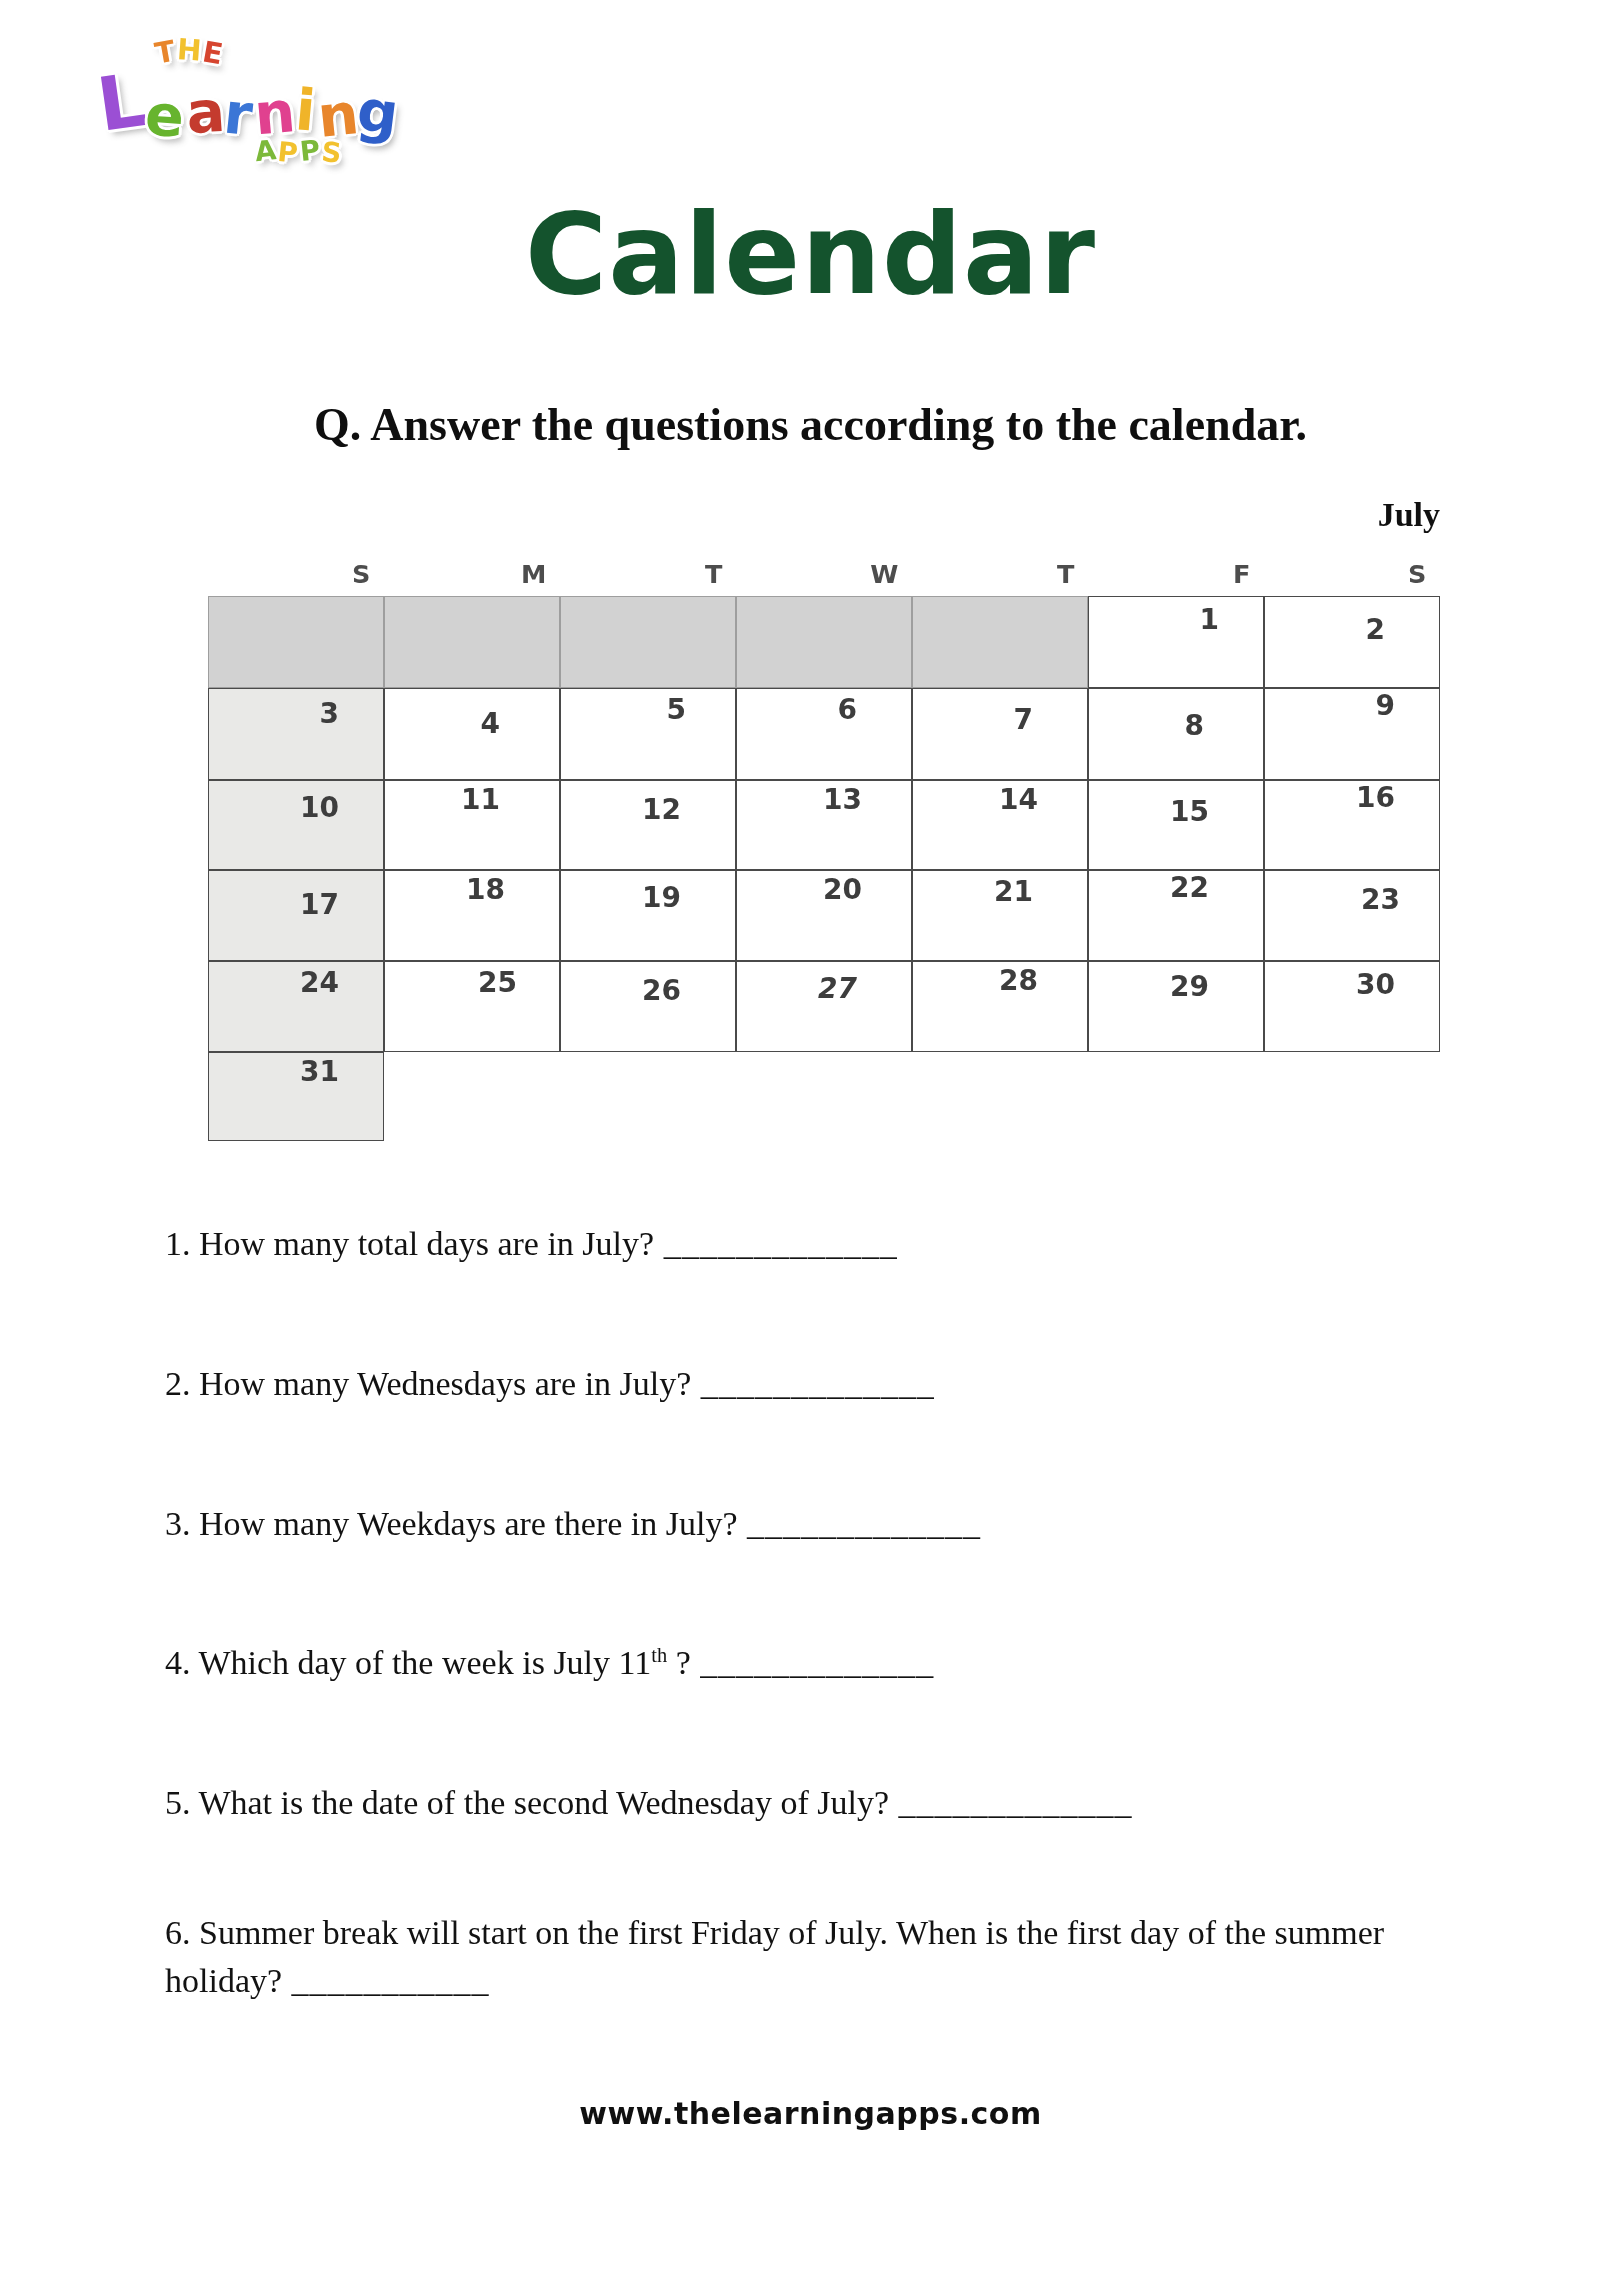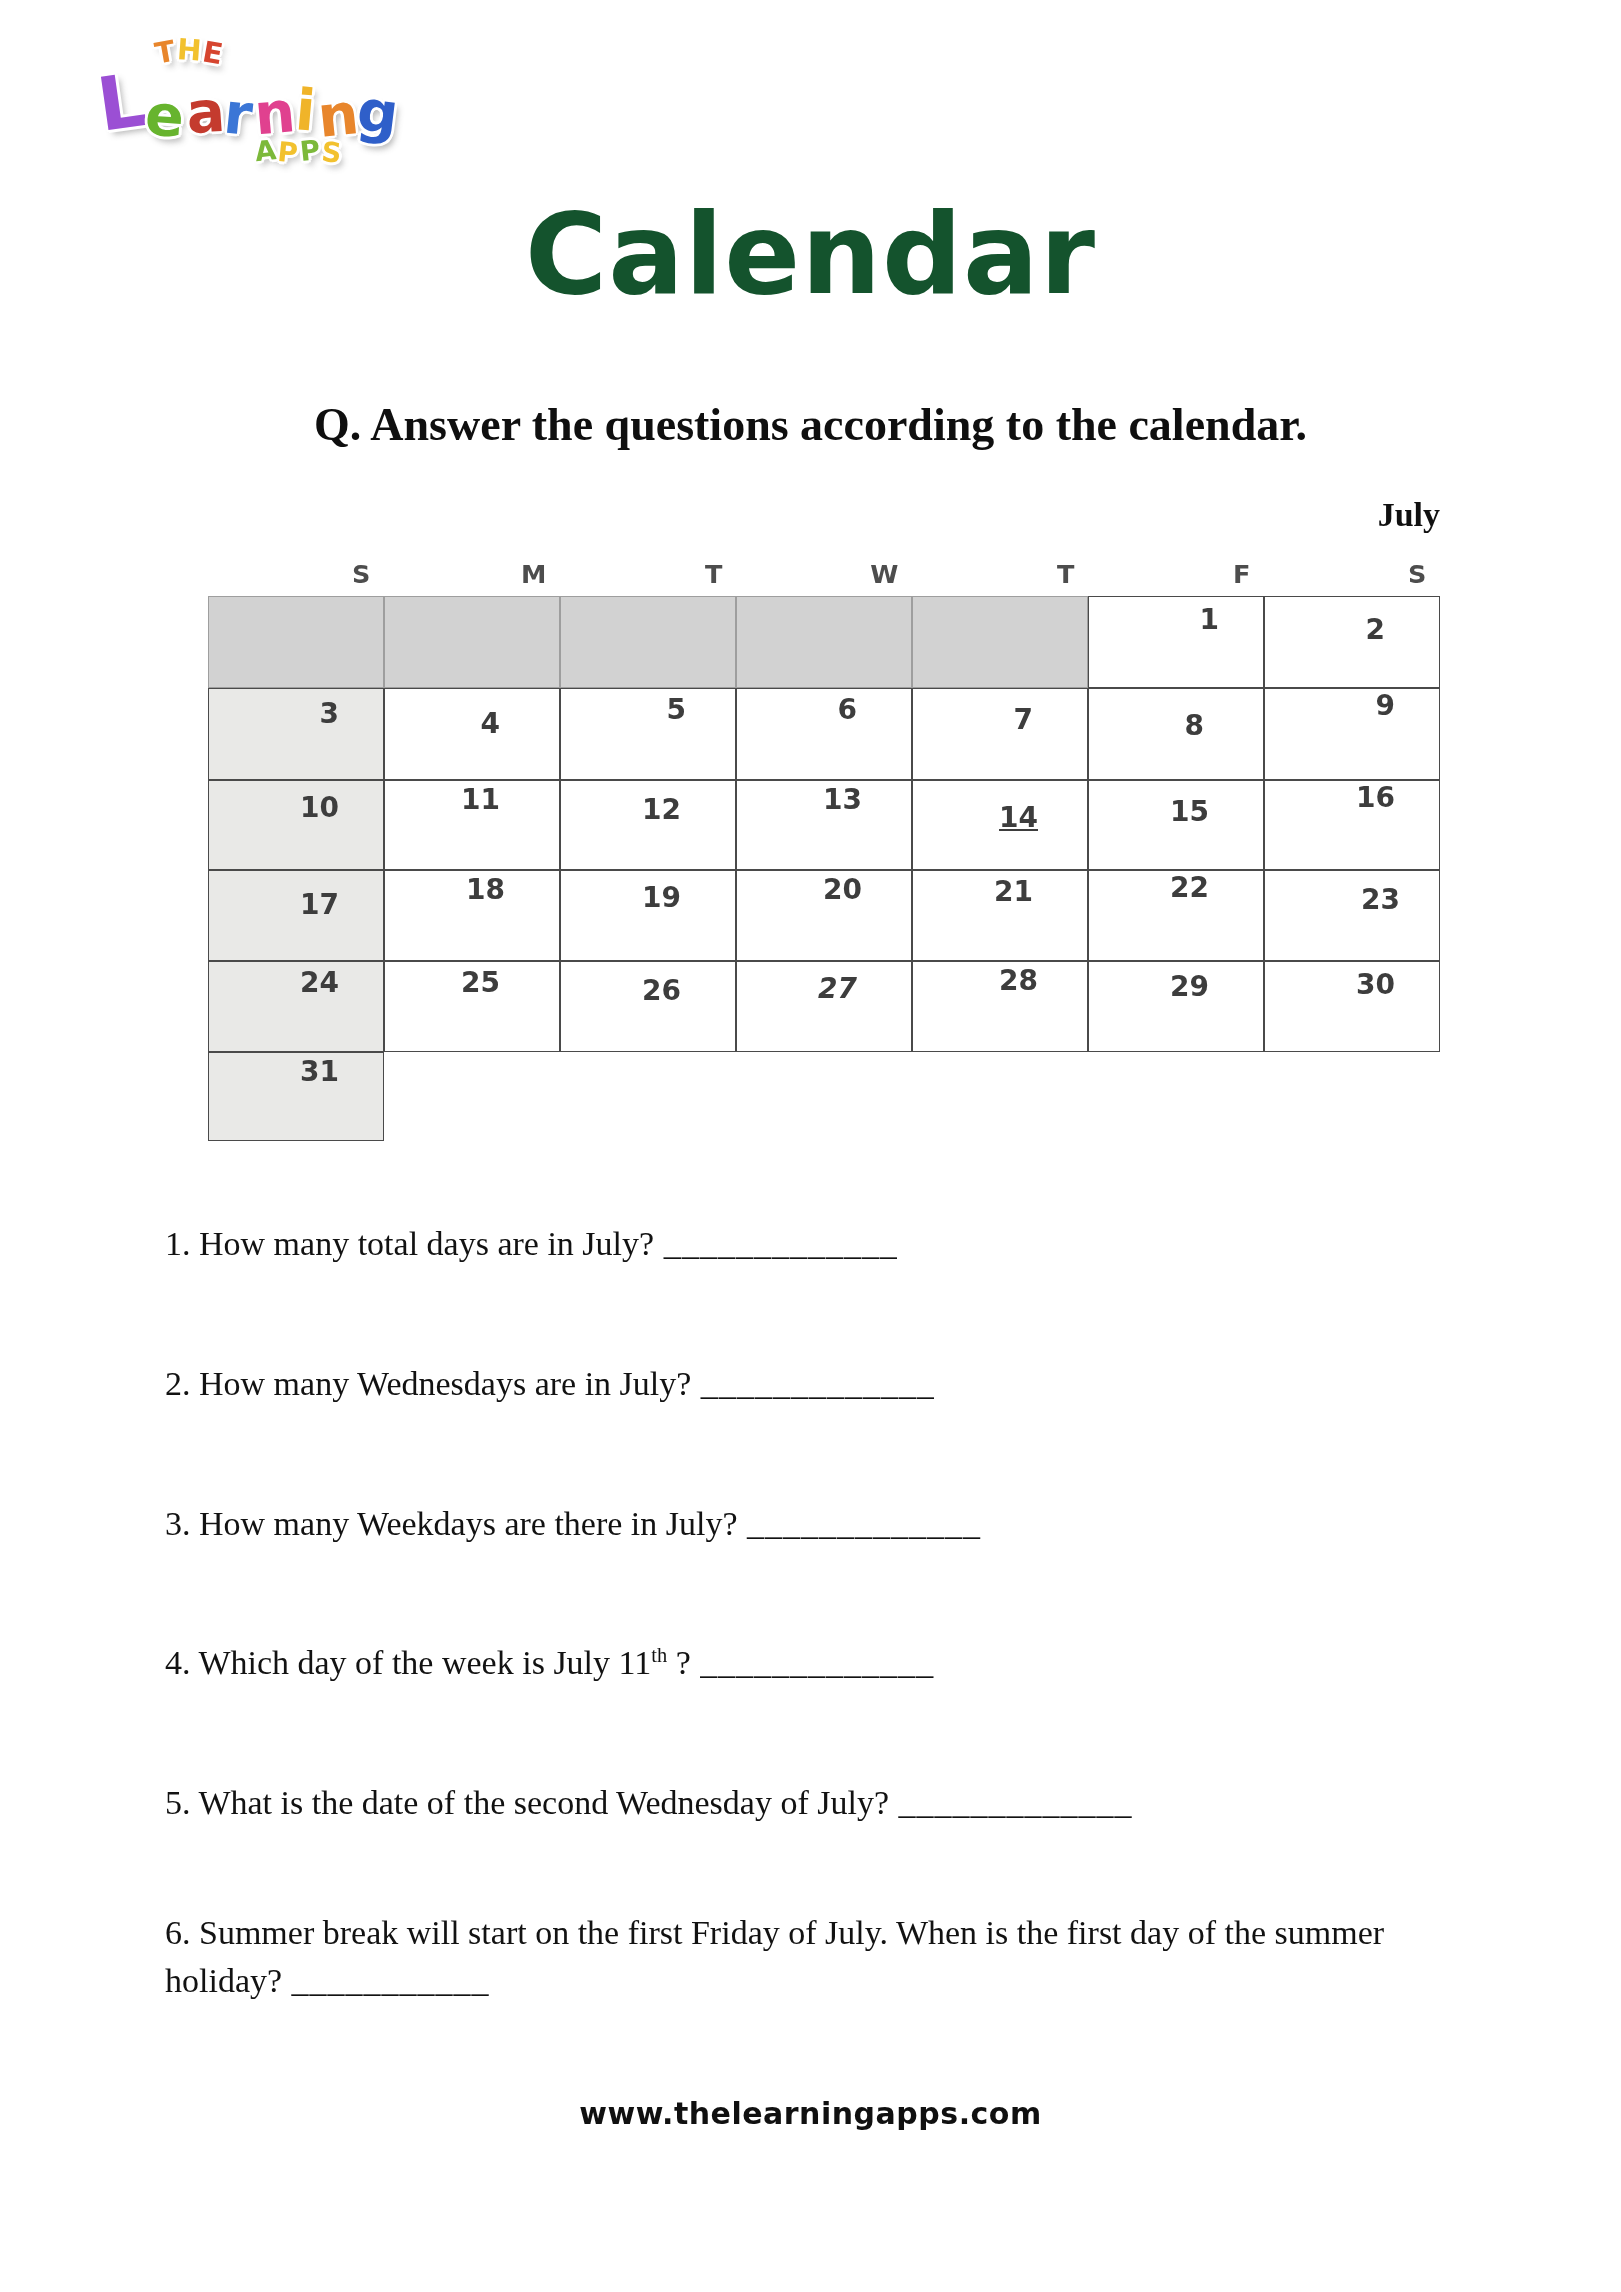--- a/index.html
+++ b/index.html
@@ -169,21 +169,21 @@
       <div class="cell white">
         <span class="num" style="top: 2px; right: 59px;">11</span>
       </div>
       <div class="cell white">
         <span class="num" style="top: 11.8px; right: 54px;">12</span>
       </div>
       <div class="cell white">
         <span class="num" style="top: 2px; right: 49px;">13</span>
       </div>
       <div class="cell white">
-        <span class="num" style="top: 20px; right: 49px; text-decoration: underline;">14</span>
+        <span class="num" style="top: 2px; right: 49px;">14</span>
       </div>
       <div class="cell white">
         <span class="num" style="top: 13.7px; right: 54px;">15</span>
       </div>
       <div class="cell white">
         <span class="num" style="top: 0px; right: 44px;">16</span>
       </div>
       <div class="cell sun">
         <span class="num" style="top: 17px; right: 44px;">17</span>
       </div>
@@ -202,21 +202,21 @@
       <div class="cell white">
         <span class="num" style="top: 0px; right: 54px;">22</span>
       </div>
       <div class="cell white">
         <span class="num" style="top: 11.8px; right: 39px;">23</span>
       </div>
       <div class="cell sun">
         <span class="num" style="top: 3.9px; right: 44px;">24</span>
       </div>
       <div class="cell white">
-        <span class="num" style="top: 3.9px; right: 59px;">25</span>
+        <span class="num" style="top: 3.9px; right: 42px;">25</span>
       </div>
       <div class="cell white">
         <span class="num" style="top: 11.8px; right: 54px;">26</span>
       </div>
       <div class="cell white">
         <span class="num" style="top: 9.8px; right: 54px; font-style: italic;">27</span>
       </div>
       <div class="cell white">
         <span class="num" style="top: 2px; right: 49px;">28</span>
       </div>

